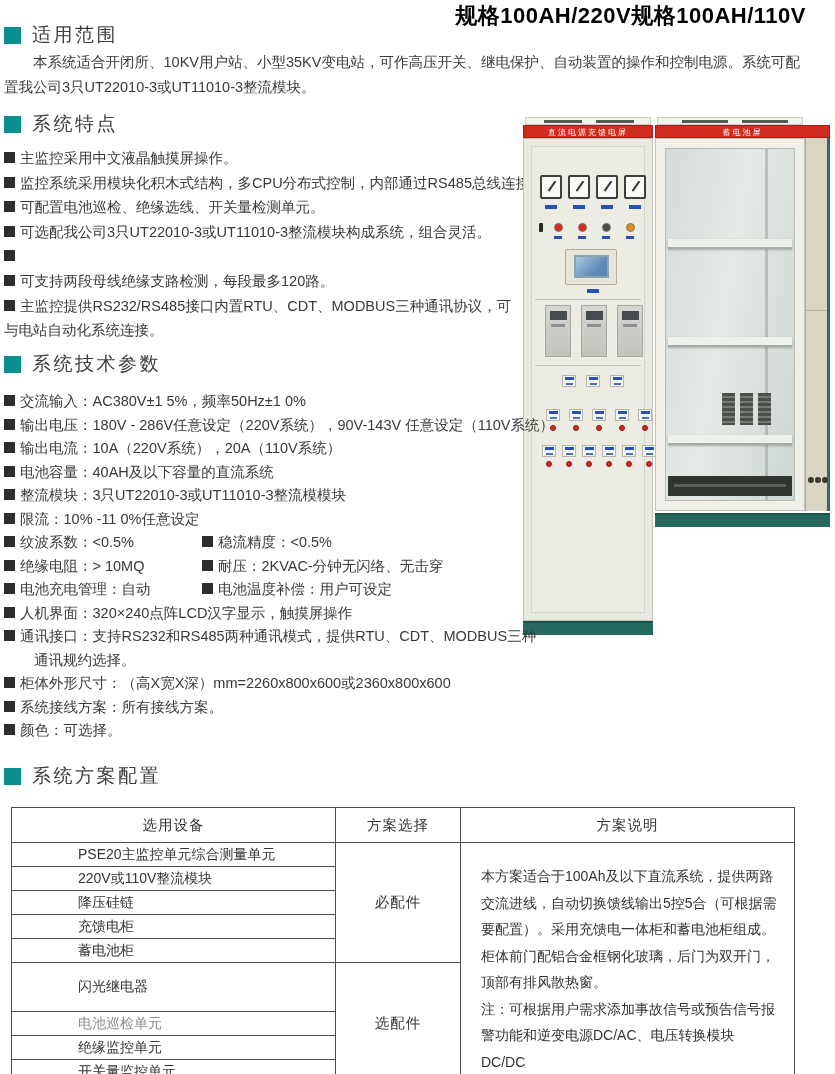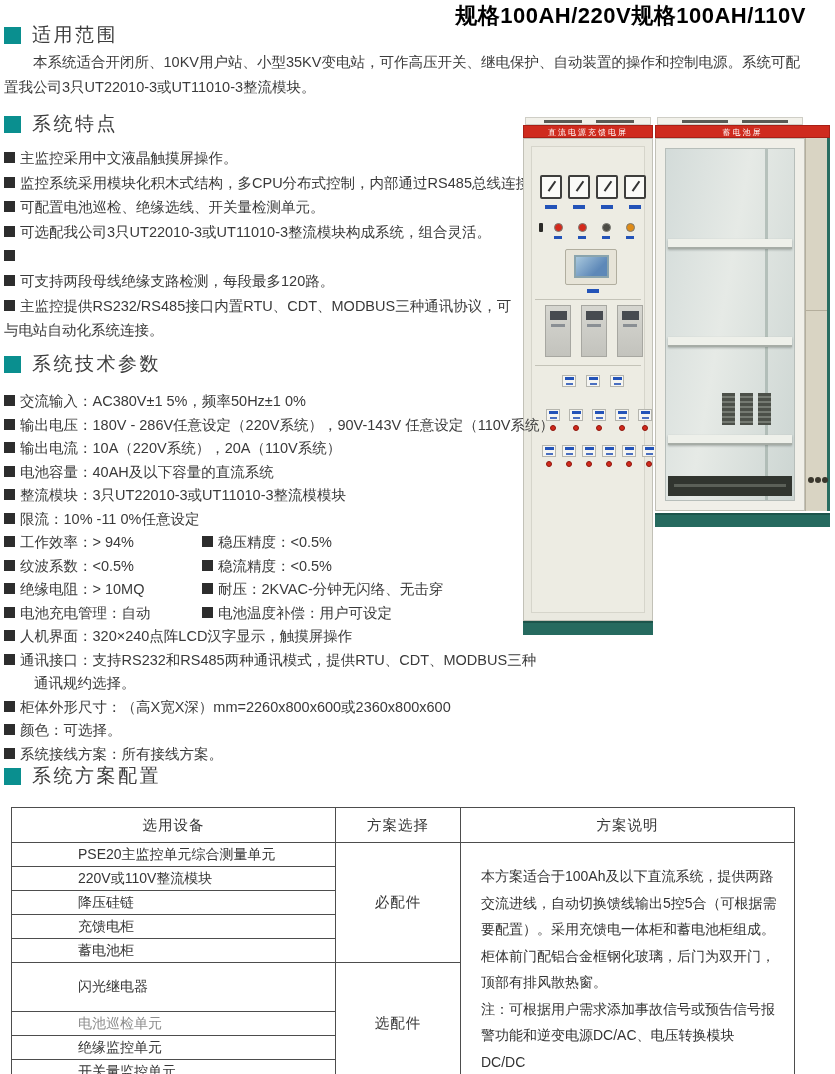--- a/index.html
+++ b/index.html
@@ -273,40 +273,36 @@
     <span>系统技术参数</span>
   </div>
   <div class="blist params">
     <div class="bline nowrap"><span class="b"></span><span>交流输入：AC380V±1 5%，频率50Hz±1 0%</span></div>
     <div class="bline nowrap"><span class="b"></span><span>输出电压：180V - 286V任意设定（220V系统），90V-143V 任意设定（110V系统）</span></div>
     <div class="bline nowrap"><span class="b"></span><span>输出电流：10A（220V系统），20A（110V系统）</span></div>
     <div class="bline nowrap"><span class="b"></span><span>电池容量：40AH及以下容量的直流系统</span></div>
     <div class="bline nowrap"><span class="b"></span><span>整流模块：3只UT22010-3或UT11010-3整流模模块</span></div>
     <div class="bline nowrap"><span class="b"></span><span>限流：10% -11 0%任意设定</span></div>
     <div class="pair">
-      <span class="pleft"><span class="b"></span><span>工作效率：&gt; 94%</span></span>
-      <span><span class="b"></span><span>稳压精度：&lt;0.5%</span></span>
-    </div>
-    <div class="pair">
       <span class="pleft"><span class="b"></span><span>纹波系数：&lt;0.5%</span></span>
       <span><span class="b"></span><span>稳流精度：&lt;0.5%</span></span>
     </div>
     <div class="pair">
       <span class="pleft"><span class="b"></span><span>绝缘电阻：&gt; 10MQ</span></span>
       <span><span class="b"></span><span>耐压：2KVAC-分钟无闪络、无击穿</span></span>
     </div>
     <div class="pair">
       <span class="pleft"><span class="b"></span><span>电池充电管理：自动</span></span>
       <span><span class="b"></span><span>电池温度补偿：用户可设定</span></span>
     </div>
     <div class="bline nowrap"><span class="b"></span><span>人机界面：320×240点阵LCD汉字显示，触摸屏操作</span></div>
     <div class="bline hang"><span class="b"></span><span>通讯接口：支持RS232和RS485两种通讯模式，提供RTU、CDT、MODBUS三种通讯规约选择。</span></div>
     <div class="bline nowrap"><span class="b"></span><span>柜体外形尺寸：（高X宽X深）mm=2260x800x600或2360x800x600</span></div>
+    <div class="bline nowrap"><span class="b"></span><span>系统接线方案：所有接线方案。</span></div>
     <div class="bline nowrap"><span class="b"></span><span>颜色：可选择。</span></div>
-    <div class="bline nowrap"><span class="b"></span><span>系统接线方案：所有接线方案。</span></div>
   </div>
 
   <div class="sec-header sech4">
     <span class="sec-sq"></span>
     <span>系统方案配置</span>
   </div>
 
   <table class="cfg-table">
     <colgroup>
         <col class="c1">

